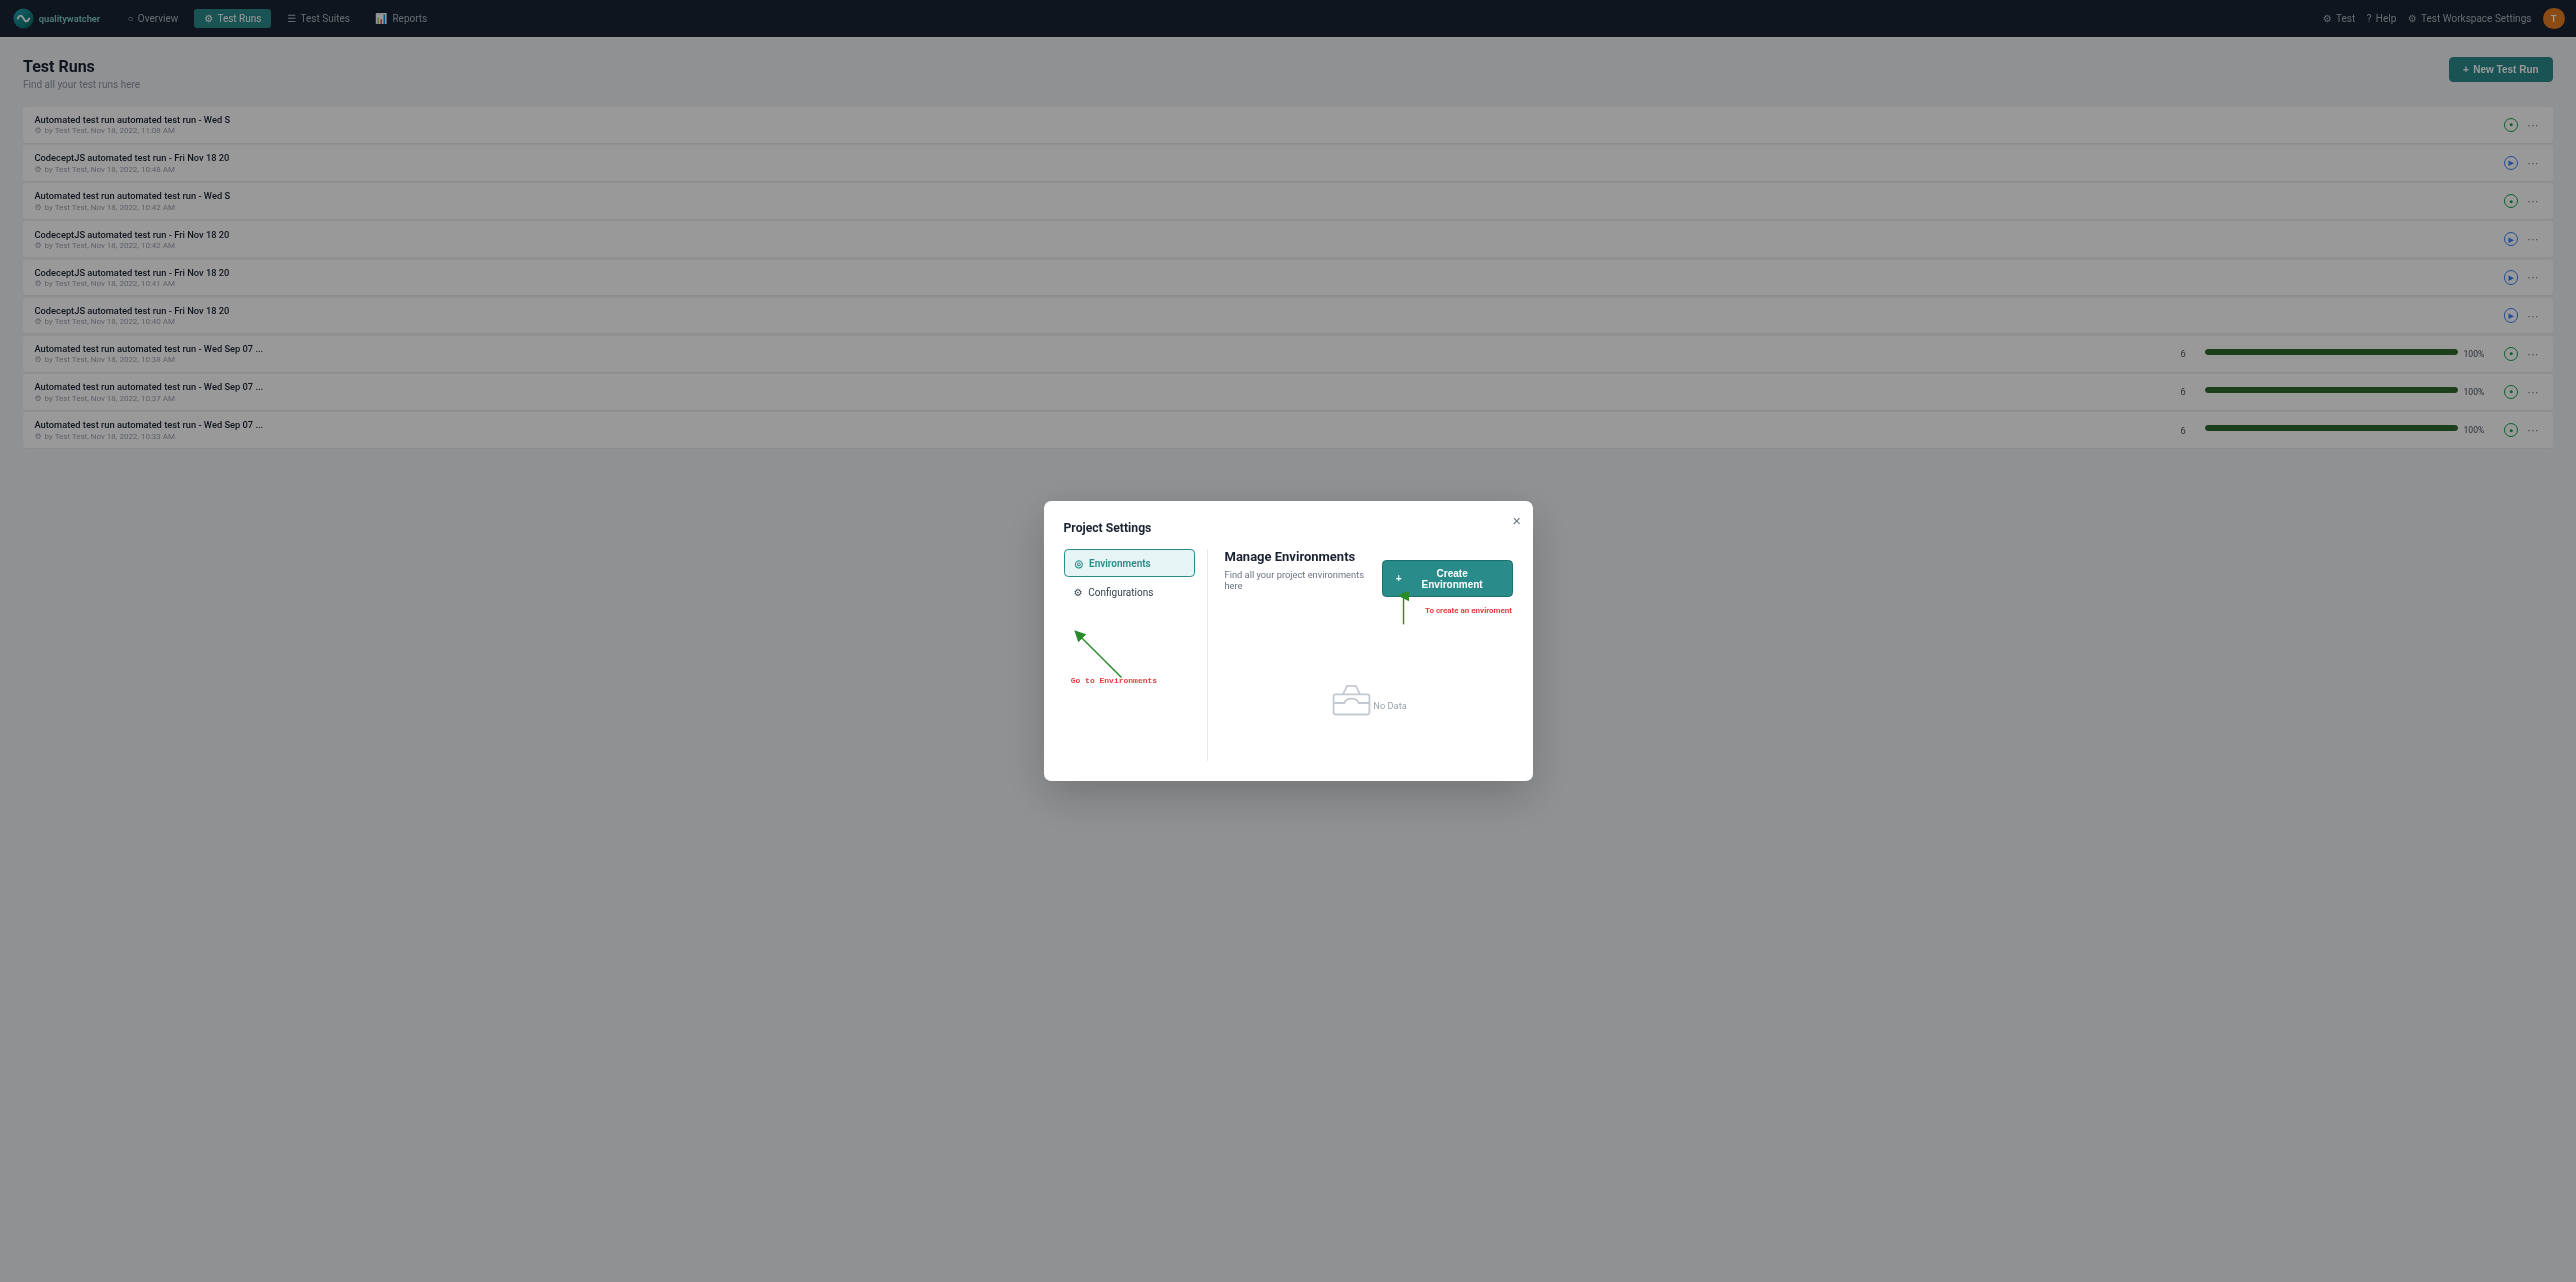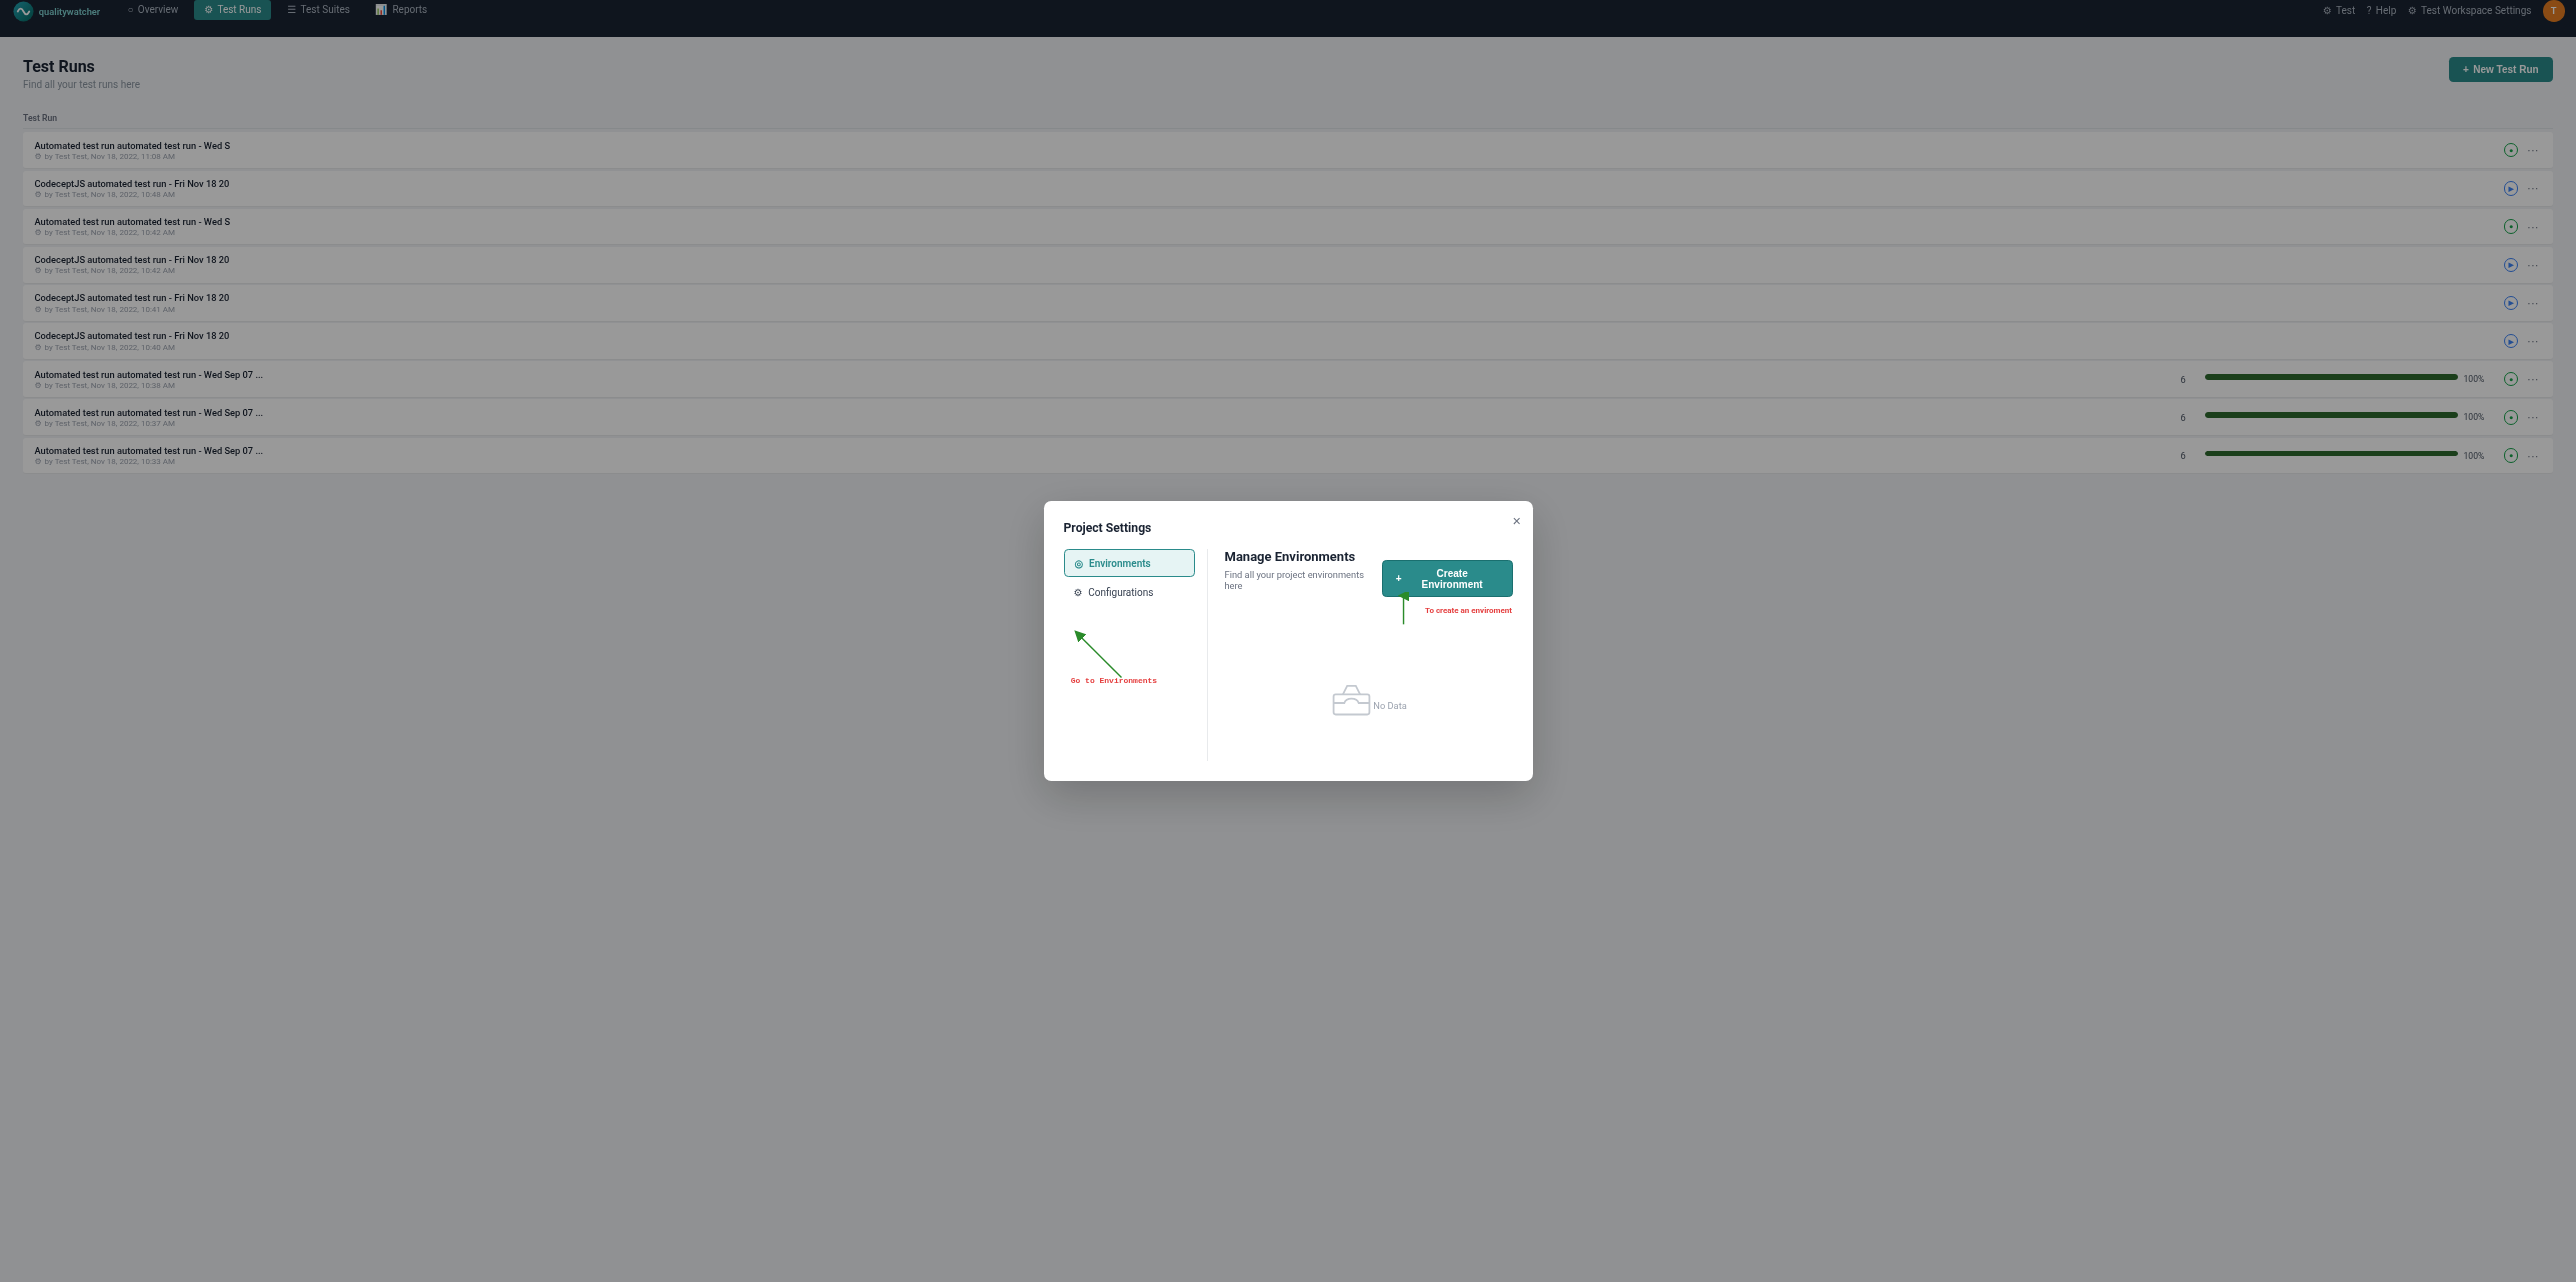--- a/index.html
+++ b/index.html
@@ -3,21 +3,21 @@
   <meta charset="utf-8">
   <style>
     * { box-sizing: border-box; margin: 0; padding: 0; }
     body { font-family: -apple-system, BlinkMacSystemFont, 'Segoe UI', Roboto, sans-serif; background: #f5f5f5; overflow: hidden; }
 
     
     .navbar {
       background: #1a2332;
       height: 37px;
       display: flex;
-      align-items: flex-start;
+      align-items: center;
       padding: 0 11.5px;
       gap: 5.8px;
       position: relative;
       z-index: 10;
     }
     .navbar-logo {
       display: flex;
       align-items: center;
       gap: 4.3px;
       margin-right: 11.5px;
@@ -257,23 +257,20 @@
     <div>
       <h1 class="page-title">Test Runs</h1>
       <p class="page-subtitle">Find all your test runs here</p>
     </div>
     <button class="btn-new-run">
       <span>+</span>
       <span>New Test Run</span>
     </button>
   </div>
 
-  <div class="table-header">
-    <span>Test Run</span>
-  </div>
 
   <div id="test-runs-list">
       <div class="test-run-row">
       <div class="test-run-info">
         <div class="test-run-name">Automated test run automated test run - Wed S</div>
         <div class="test-run-meta">
           <span>⚙</span>
           by Test Test, Nov 18, 2022, 11:08 AM
         </div>
       </div>

